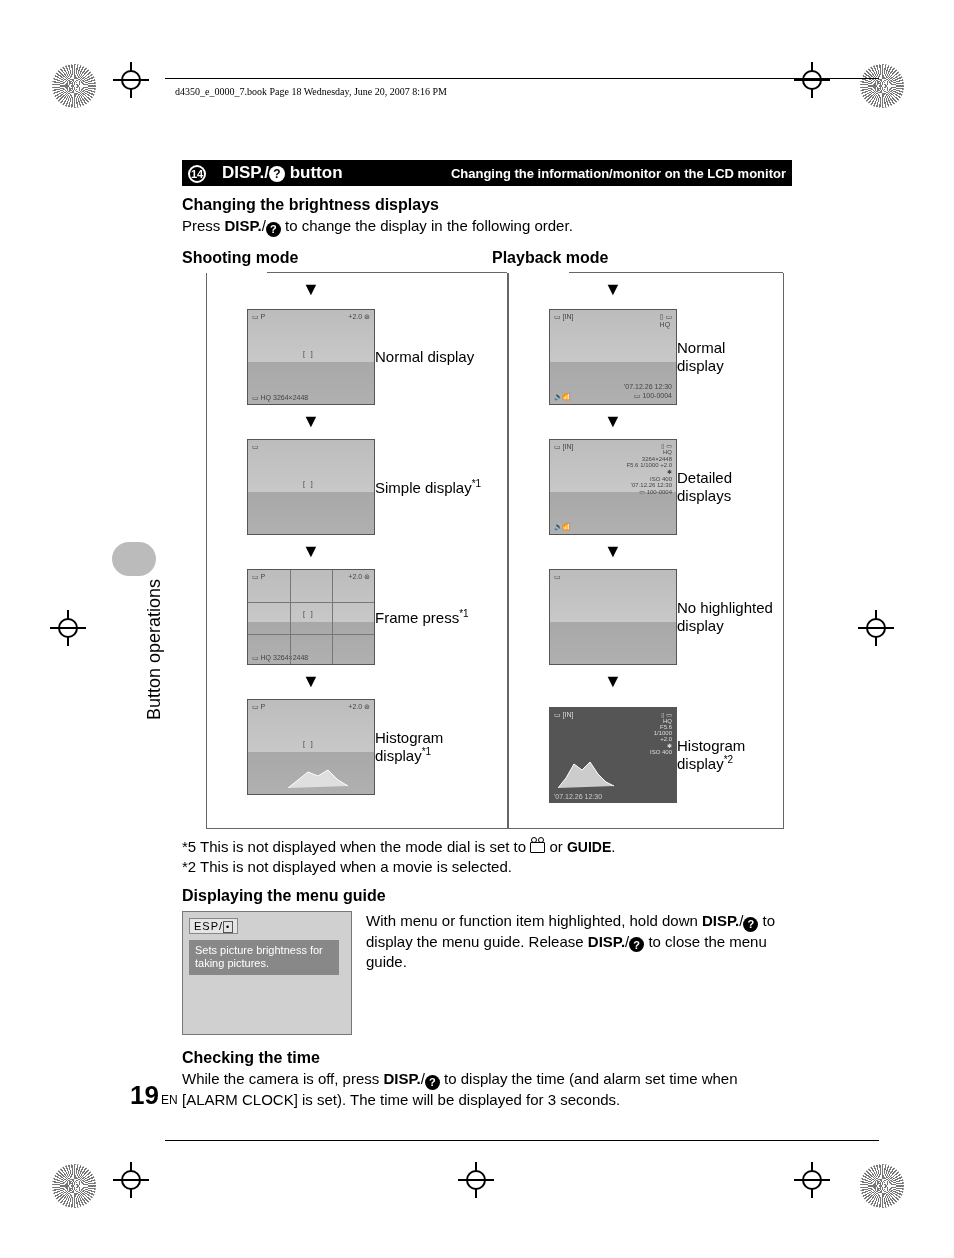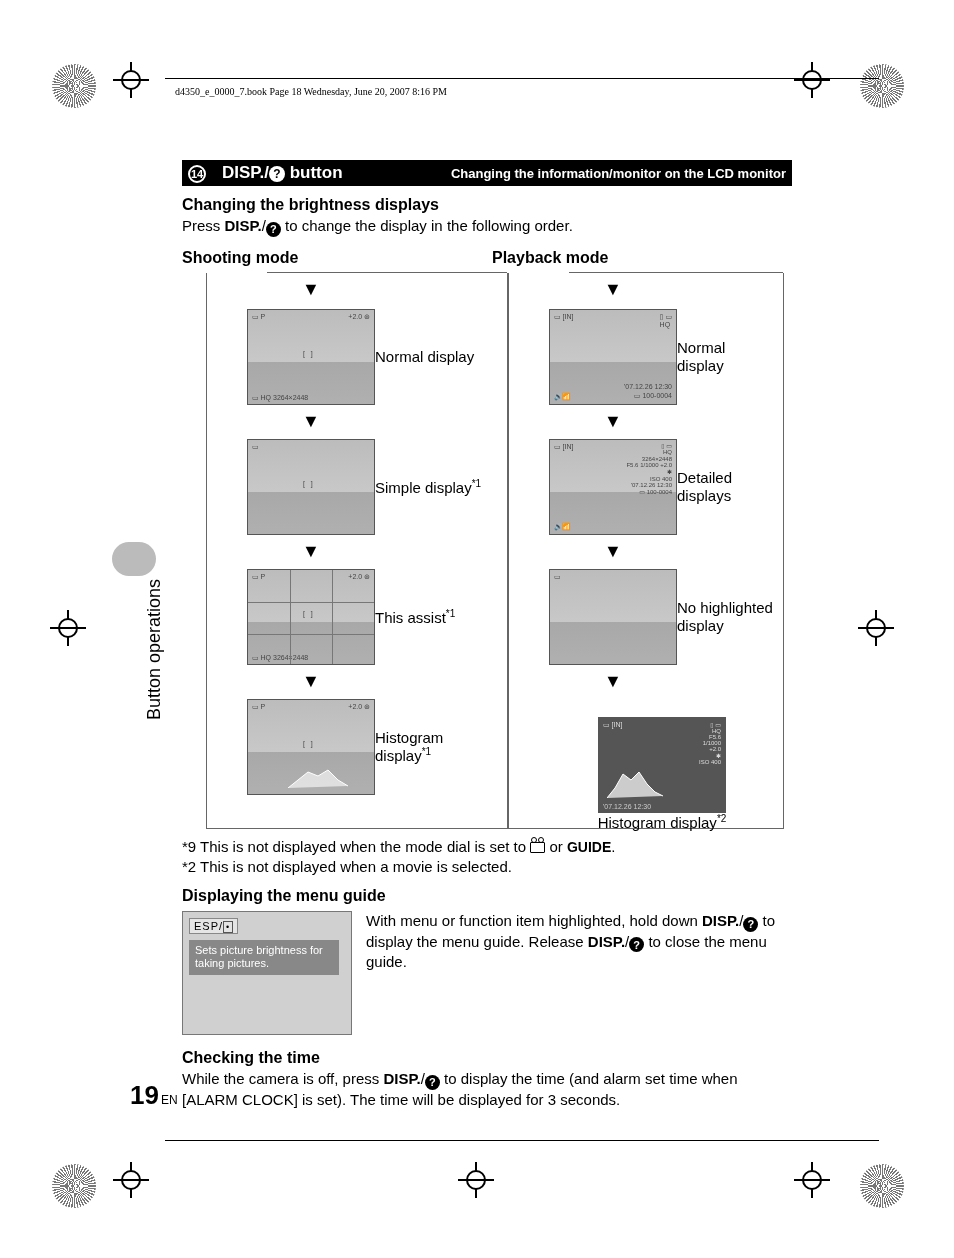--- a/index.html
+++ b/index.html
@@ -242,21 +242,21 @@
         <div class="screen">
           <span class="overlay" style="left:4px;top:3px;">▭ P</span>
           <span class="overlay" style="right:4px;top:3px;">+2.0 ⊛</span>
           <span class="overlay" style="left:55px;top:40px;">[ &nbsp; ]</span>
           <span class="overlay" style="left:4px;bottom:2px;">▭ HQ 3264×2448</span>
           <div style="position:absolute;left:42px;top:0;width:1px;height:100%;background:#777;"></div>
           <div style="position:absolute;left:84px;top:0;width:1px;height:100%;background:#777;"></div>
           <div style="position:absolute;top:32px;left:0;height:1px;width:100%;background:#777;"></div>
           <div style="position:absolute;top:64px;left:0;height:1px;width:100%;background:#777;"></div>
         </div>
-        <div class="label"><span>This assist</span><sup>*1</sup></div>
+        <div class="label"><span>Frame press</span><sup>*1</sup></div>
       </div>
       <span class="arrow-down" style="top:398px;">▼</span>
 
       <div class="diag-row" style="top:424px;">
         <div class="screen">
           <span class="overlay" style="left:4px;top:3px;">▭ P</span>
           <span class="overlay" style="right:4px;top:3px;">+2.0 ⊛</span>
           <span class="overlay" style="left:55px;top:40px;">[ &nbsp; ]</span>
           <svg class="overlay" style="left:40px;bottom:6px;" width="60" height="22">
               <polyline points="0,22 10,14 20,6 30,10 40,4 50,14 60,20" fill="rgba(255,255,255,.6)" stroke="#fff"></polyline>
@@ -293,37 +293,37 @@
       <span class="arrow-down" style="top:268px;">▼</span>
 
       <div class="diag-row" style="top:294px;">
         <div class="screen">
           <span class="overlay" style="left:4px;top:3px;">▭</span>
         </div>
         <div class="label">No highlighted display</div>
       </div>
       <span class="arrow-down" style="top:398px;">▼</span>
 
-      <div class="diag-row" style="top:444px;flex-direction:column;">
+      <div class="diag-row" style="top:432px;">
         <div class="screen" style="background:#555;">
           <span class="overlay" style="left:4px;top:3px;color:#ddd;">▭ [IN]</span>
           <span class="overlay" style="right:4px;top:3px;color:#ddd;font-size:6px;text-align:right;">▯ ▭<br>HQ<br>F5.6<br>1/1000<br>+2.0<br>✱<br>ISO 400</span>
           <svg class="overlay" style="left:8px;bottom:14px;" width="56" height="30">
               <polyline points="0,30 8,20 16,6 24,12 32,4 40,16 48,24 56,28" fill="rgba(255,255,255,.7)" stroke="#fff"></polyline>
             </svg>
           <span class="overlay" style="left:4px;bottom:2px;color:#ccc;">'07.12.26 12:30</span>
         </div>
         <div class="label"><span>Histogram display</span><sup>*2</sup></div>
       </div>
     </div>
   </div>
 
   <div class="notes">
     <div>
-      <span>*9 This is not displayed when the mode dial is set to </span><span class="movie-icon"></span><span> or </span><span class="guide-word">GUIDE</span><span>.</span>
+      <span>*5 This is not displayed when the mode dial is set to </span><span class="movie-icon"></span><span> or </span><span class="guide-word">GUIDE</span><span>.</span>
     </div>
     <div>*2 This is not displayed when a movie is selected.</div>
   </div>
 
   <div class="section-heading" style="margin-top:10px;">Displaying the menu guide</div>
   <div class="menu-guide-area">
     <div class="menu-guide-img">
       <div class="chip"><span>ESP/</span><span style="border:1px solid #555;padding:0 2px;font-size:9px;">•</span></div>
       <div class="desc">Sets picture brightness for taking pictures.</div>
     </div>

